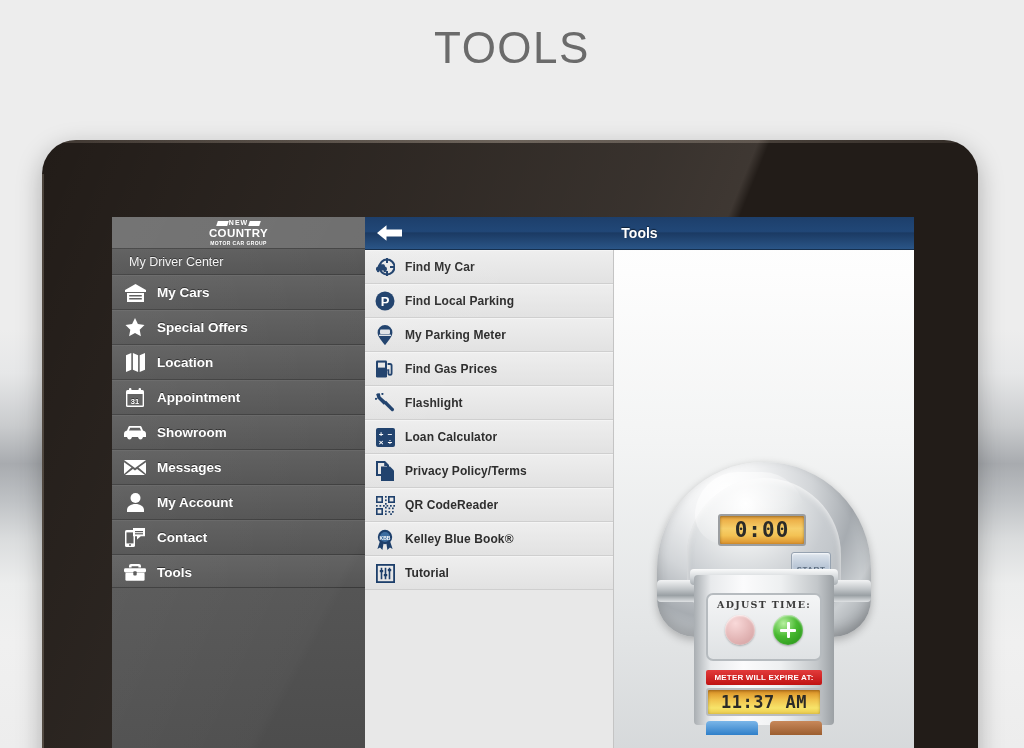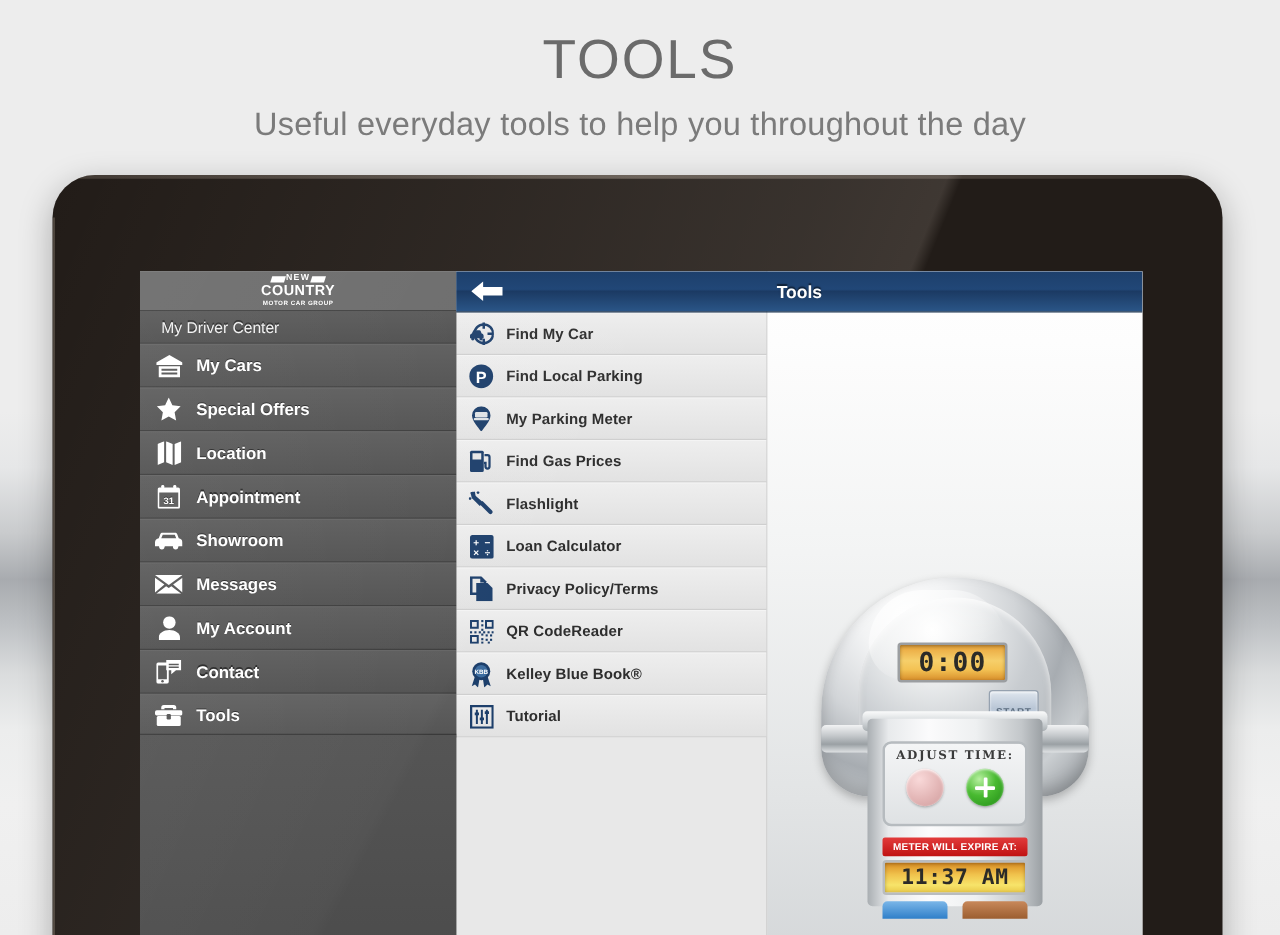--- a/index.html
+++ b/index.html
@@ -302,21 +302,20 @@
   .screen-sheen {
     position:absolute; inset:0; pointer-events:none;
     background:linear-gradient(118deg, rgba(255,255,255,.07) 0%, rgba(255,255,255,.02) 38%, rgba(255,255,255,0) 39%);
   }
 </style>
 </head>
 <body>
 
 <div class="hero">
   <div class="hero-title">TOOLS</div>
-  <div class="hero-sub">Useful everyday tools to help you throughout the day</div>
 </div>
 
 <div class="tablet">
   <div class="bezel-top-line"></div>
   <div class="bezel-left-line"></div>
   <div class="bezel-sheen"></div>
 
   <div class="screen">
 
     <div class="sidebar">

